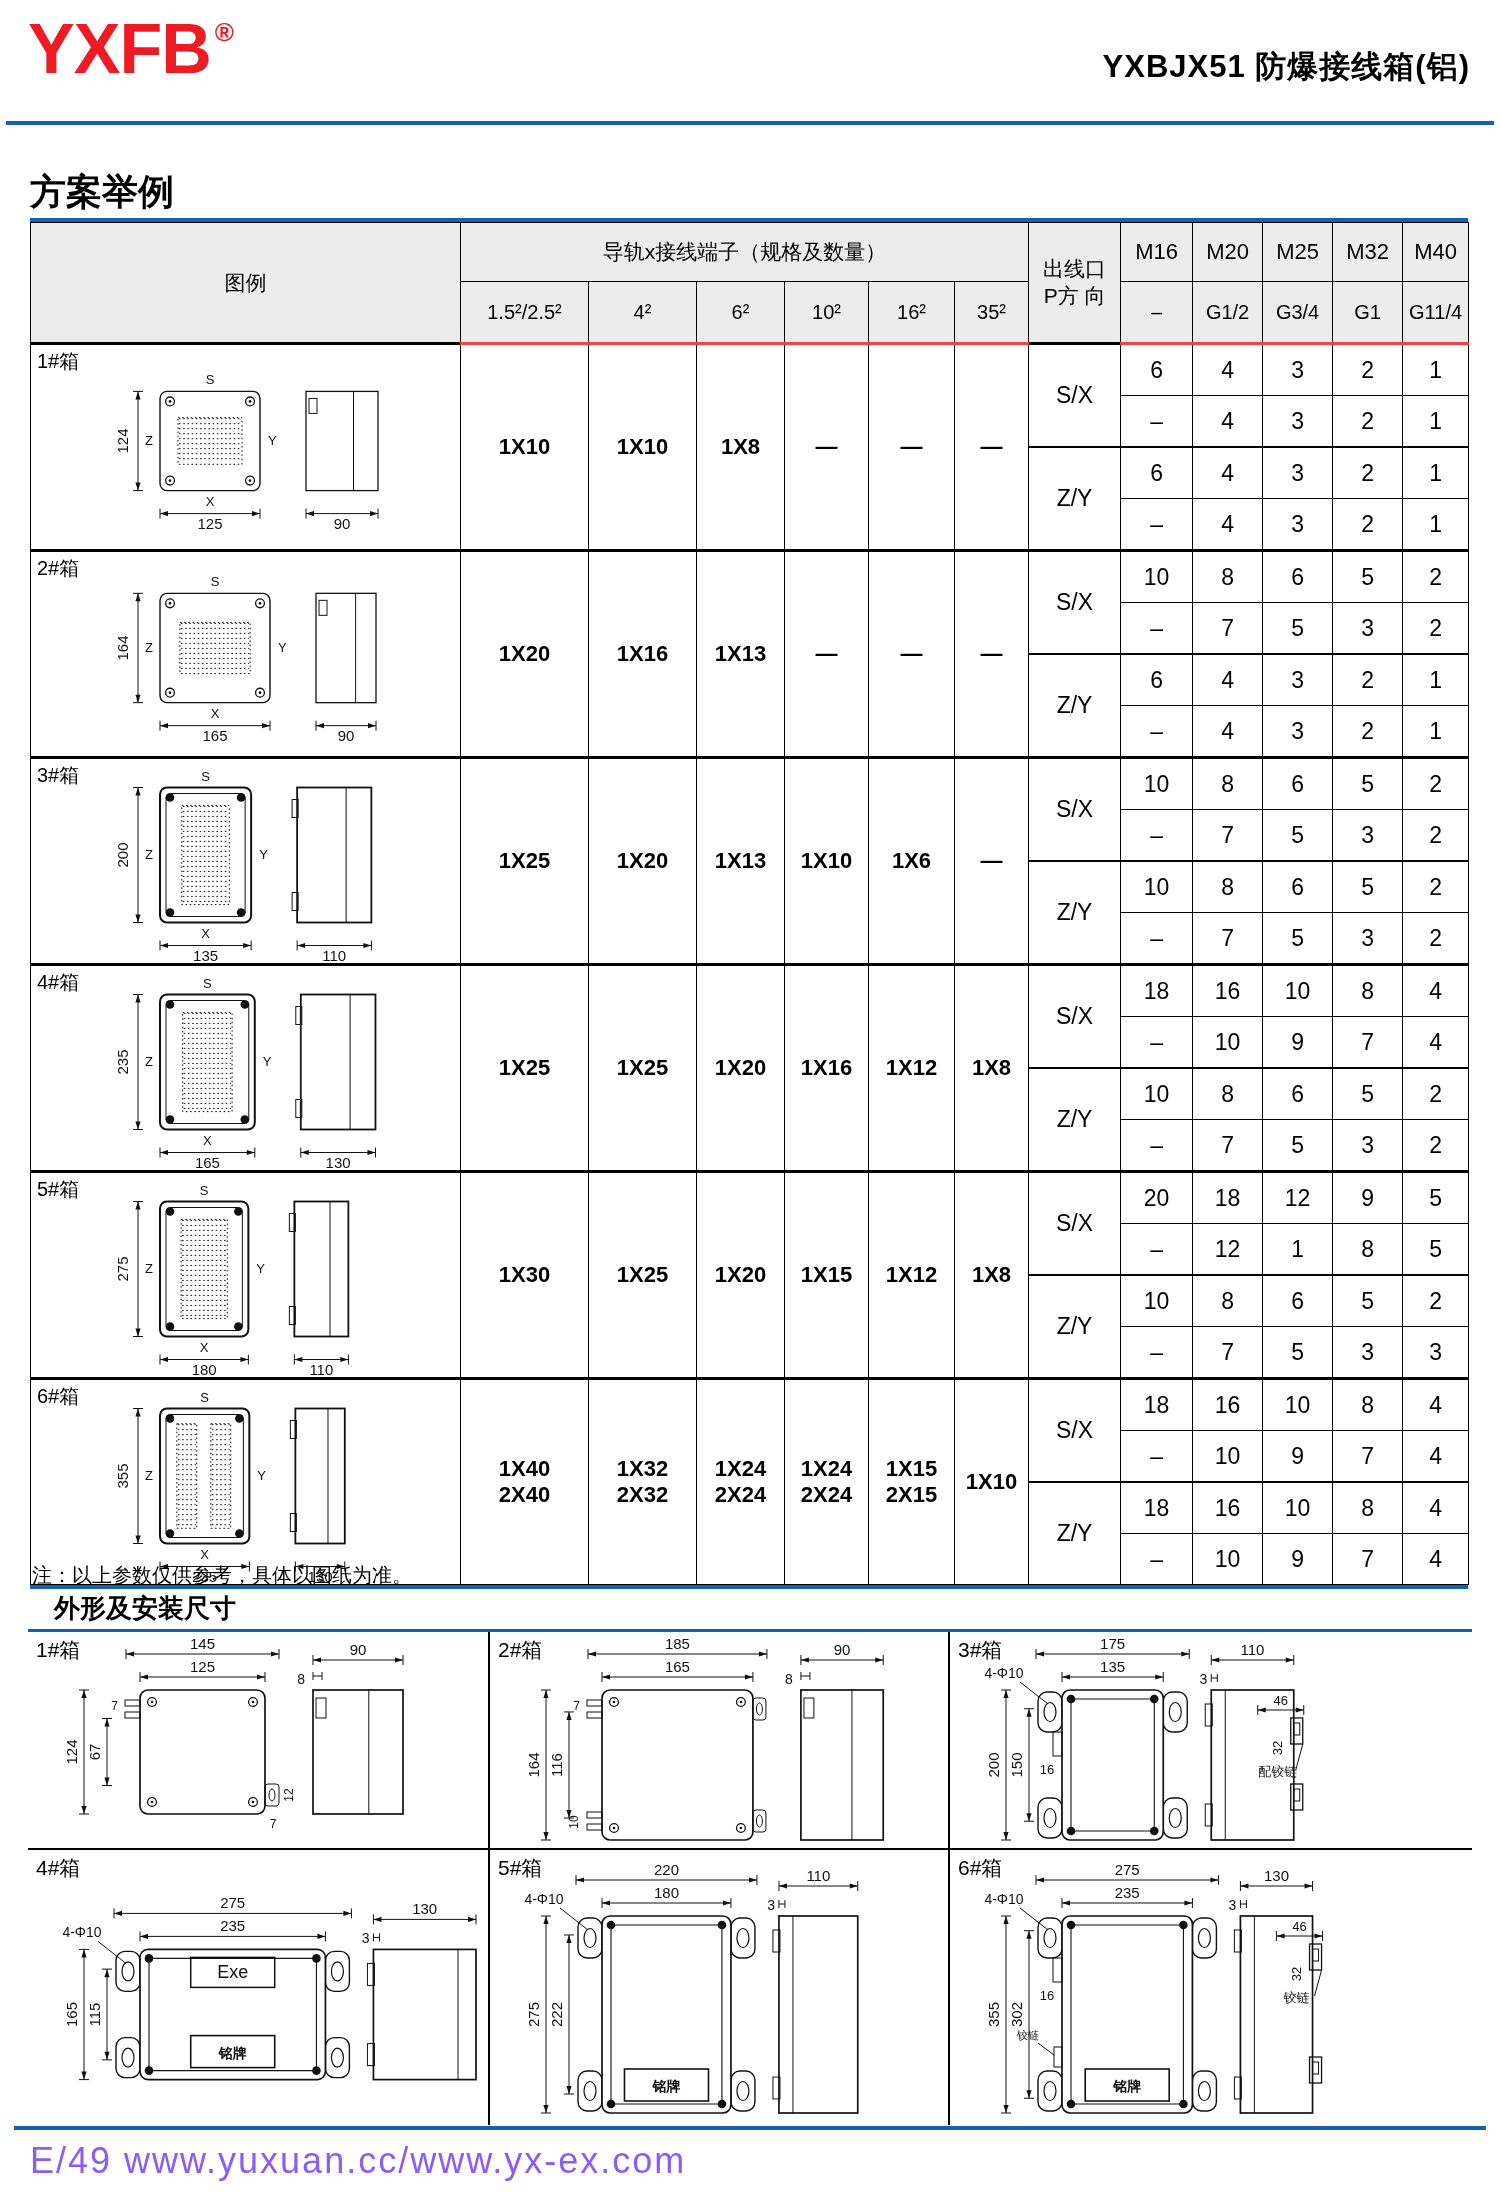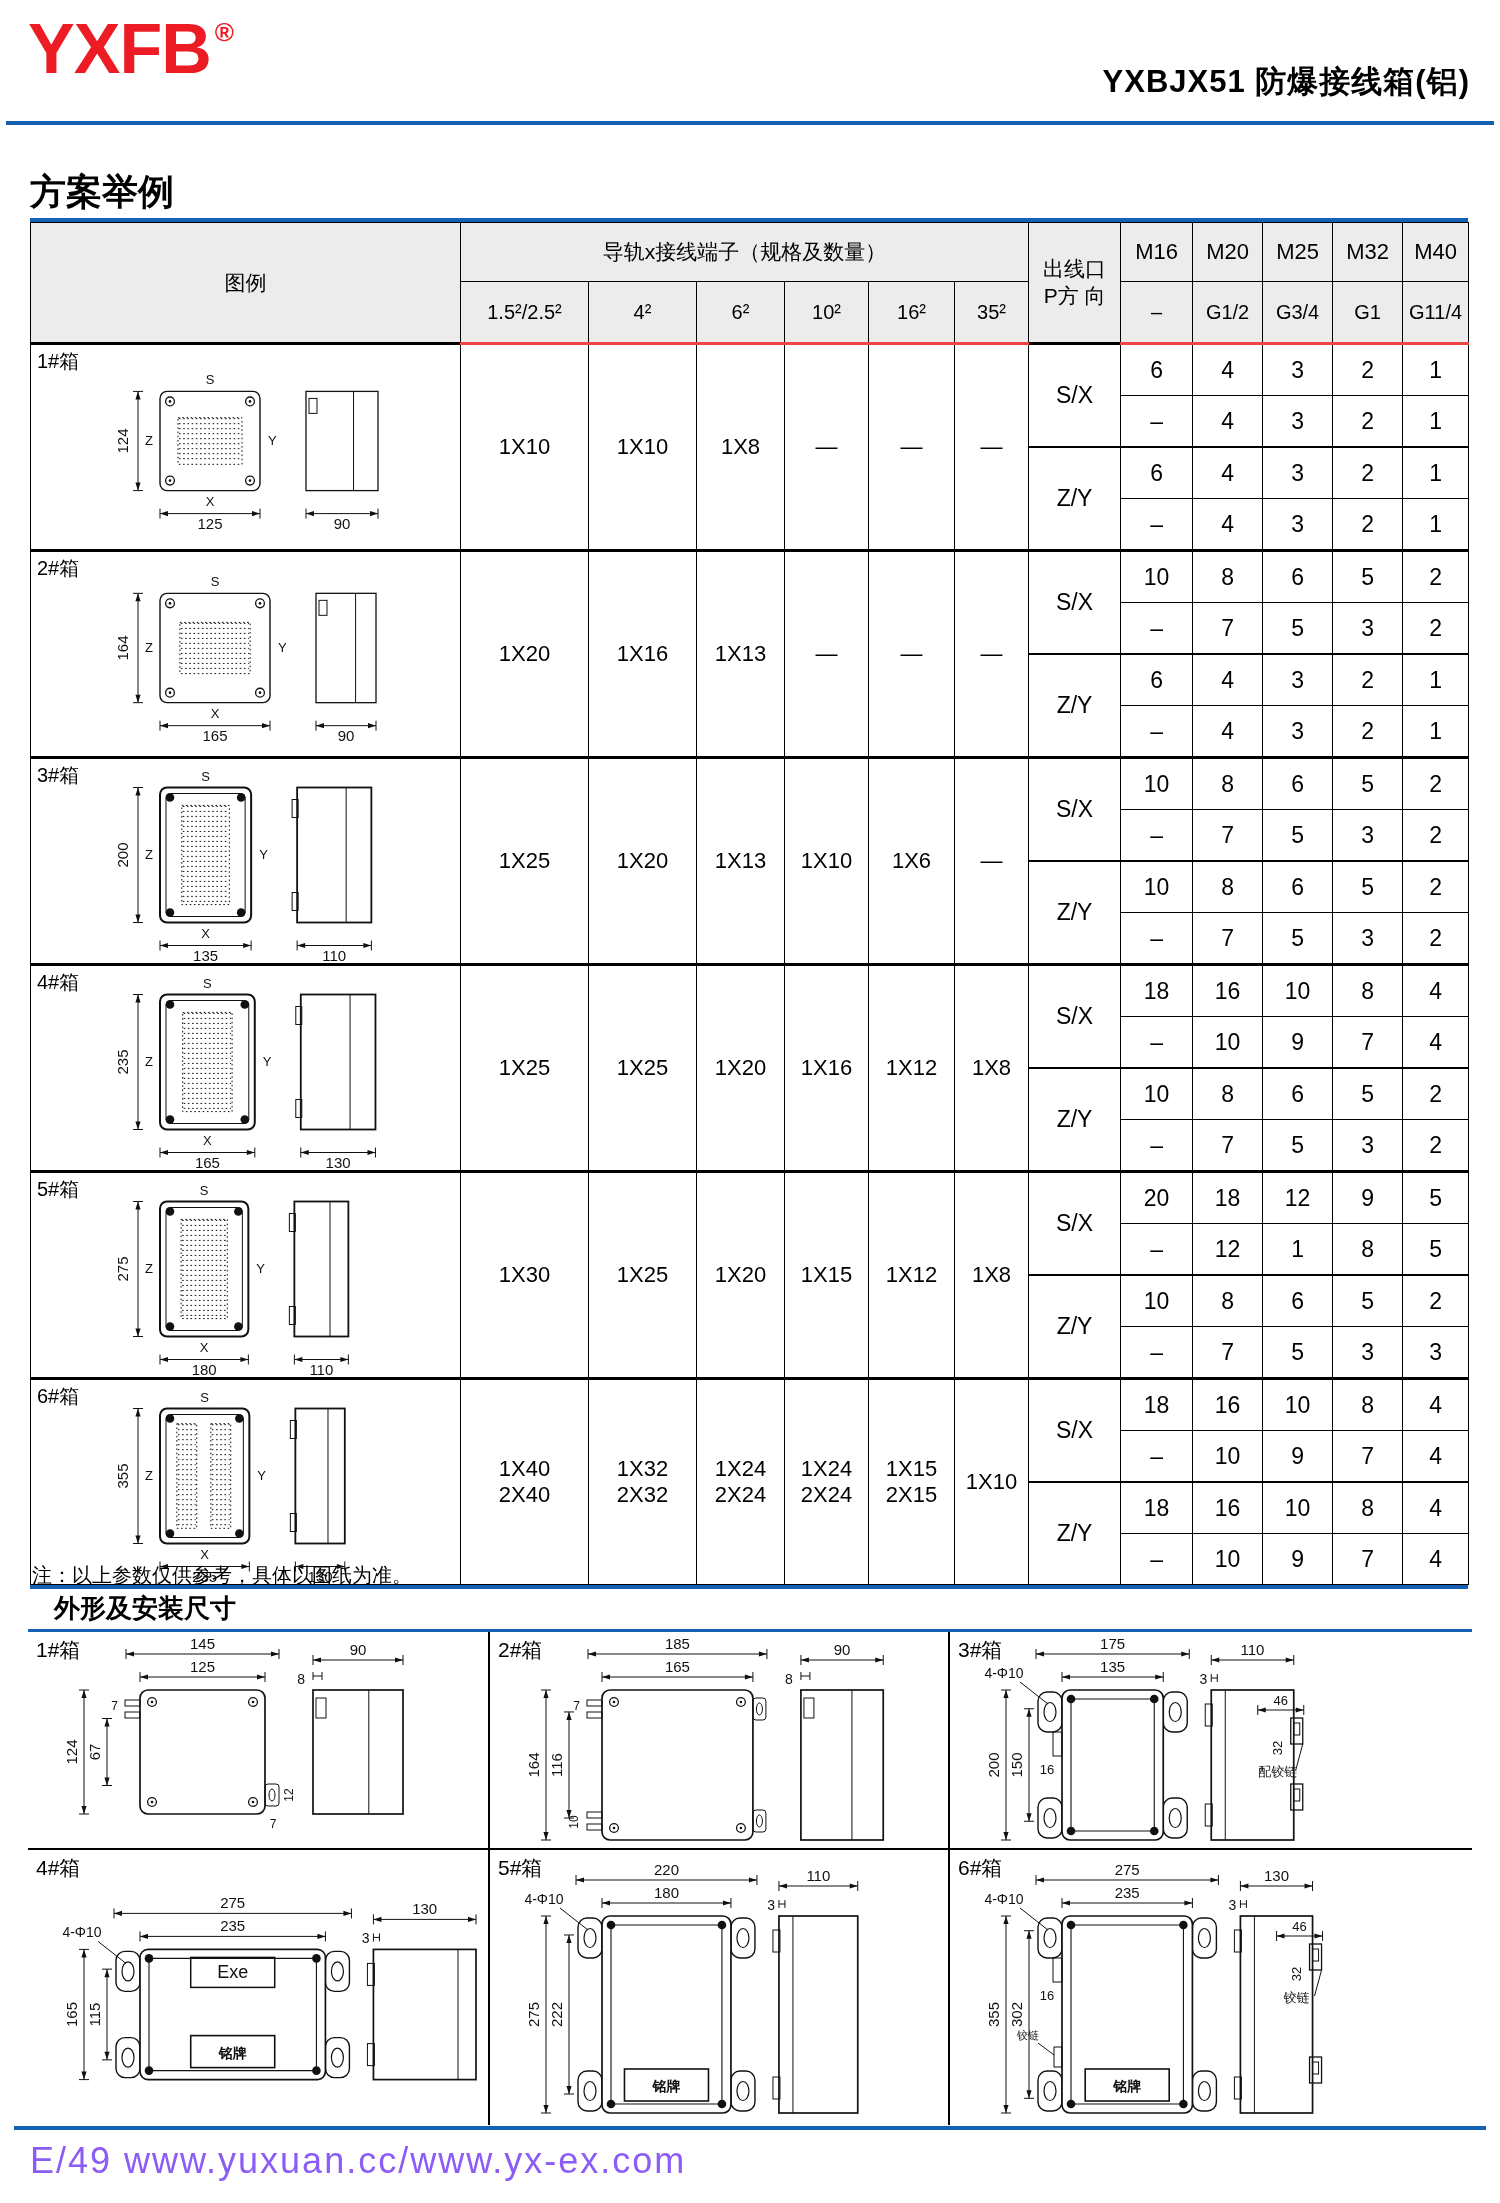--- a/index.html
+++ b/index.html
@@ -1,36 +1,36 @@
 <!DOCTYPE html>
 <html><head>
 <meta charset="utf-8">
 <style>
   html,body{margin:0;padding:0;background:#fff;}
   body{width:1500px;height:2203px;position:relative;font-family:"Liberation Sans",sans-serif;color:#000;overflow:hidden;}
   .abs{position:absolute;}
   
   .logo{left:28px;top:14px;font-size:70px;font-weight:bold;color:#ed1c24;letter-spacing:-1px;line-height:1;}
   .logo sup{font-size:26px;color:#ed1c24;position:relative;top:-8px;left:4px;}
-  .doc-title{right:30px;top:61px;font-size:31px;font-weight:bold;letter-spacing:1px;}
+  .doc-title{right:30px;top:46px;font-size:31px;font-weight:bold;letter-spacing:1px;}
   .rule{background:#1460b3;}
   .rule-top{left:6px;right:6px;top:121px;height:4px;}
   .sec1-title{left:30px;top:168px;font-size:36px;font-weight:bold;}
   
   .scheme-wrap{left:30px;top:218px;width:1438px;border-top:4px solid #1460b3;border-bottom:4px solid #1460b3;}
   table{border-collapse:collapse;table-layout:fixed;width:1438px;}
   th,td{border:1px solid #000;text-align:center;vertical-align:middle;padding:0;}
   thead th{background:#ececec;font-weight:normal;}
   tr.h1 th{height:58px;font-size:21px;}
   tr.h2 th{height:60px;font-size:20px;}
   tr.h1 th.msize{font-size:22px;}
   th.outlet{font-size:21px;line-height:1.25;margin-top:48px;}
   thead tr.h2 th{border-bottom:3px solid #ef4444;}
   td.num-cell,td.dir-cell{font-size:23px;height:50px;}
-  td.terminal-cell{font-size:22px;white-space:pre-line;line-height:1.2;}
+  td.terminal-cell{font-size:22px;white-space:pre-line;line-height:1.2;font-weight:bold;}
   td.legend-cell{position:relative;}
   tr.box-start td{border-top:3px solid #000;}
   tr.group-start td{border-top:2px solid #000;}
   .box-label{position:absolute;top:3px;left:6px;font-size:20px;}
   .legend-svg{display:block;margin:0 auto;}
   svg text{font-family:"Liberation Sans",sans-serif;fill:#111;}
   
   .note{left:32px;top:1562px;font-size:20px;}
   .sec2-title{left:30px;top:1591px;font-size:26px;font-weight:bold;margin-left:24px;}
   .rule-sec2{left:28px;right:28px;top:1629px;height:3px;}

